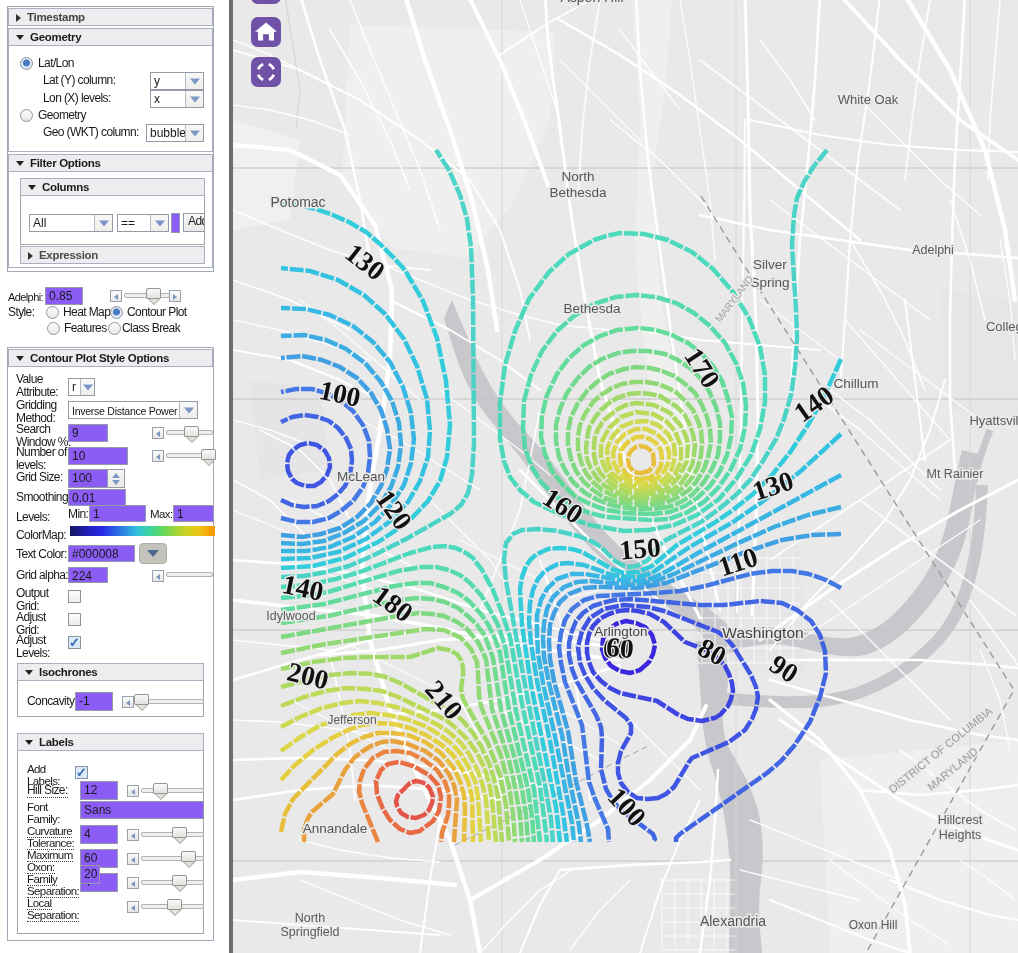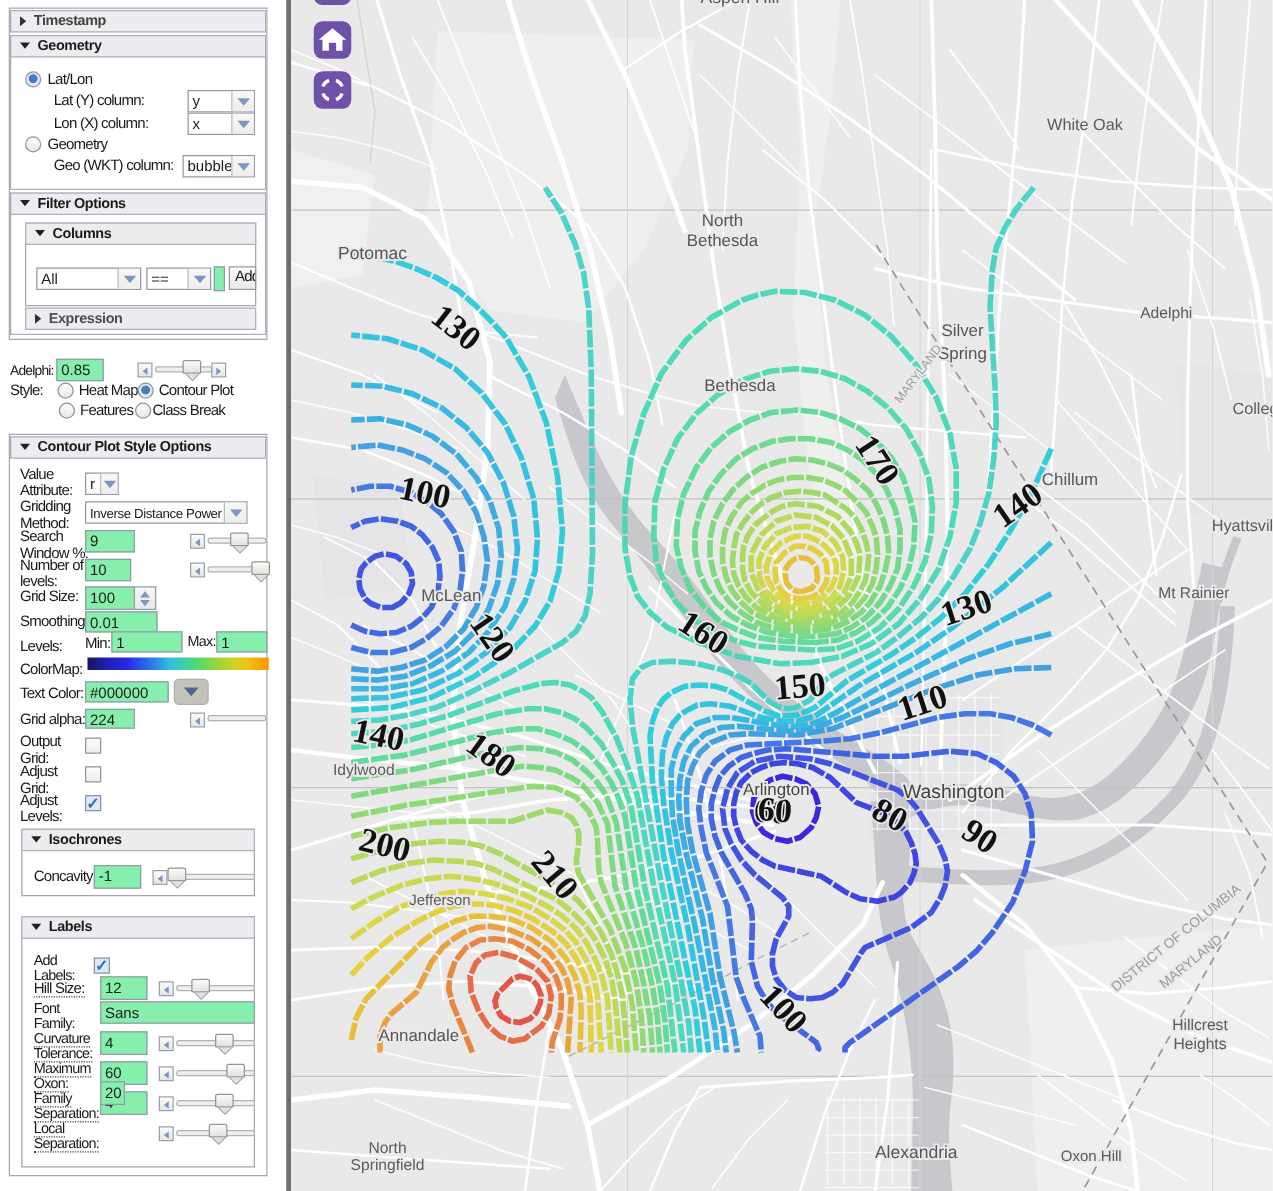--- a/index.html
+++ b/index.html
@@ -3,21 +3,21 @@
 *{box-sizing:border-box;margin:0;padding:0}
 body{width:1018px;height:953px;overflow:hidden;position:relative;font-family:"Liberation Sans",sans-serif;background:#fff}
 .panel{position:absolute;left:0;top:0;width:229px;height:953px;background:#fff;font-size:13px;color:#1a1a1a}
 .split{position:absolute;left:229px;top:0;width:4px;height:953px;background:#6e6e6e}
 .gbox{position:absolute;border:1px solid #a2a8b8}
 .hdr{position:absolute;height:18px;background:#ededef;border:1px solid #abb0c0;line-height:17px;font-weight:bold;padding-left:7px;font-size:11.5px;letter-spacing:-0.3px}
 .hdr .tri{display:inline-block;width:0;height:0;margin-right:6px;vertical-align:1px}
 .tri.open{border-left:4px solid transparent;border-right:4px solid transparent;border-top:5px solid #222}
 .tri.closed{border-top:4px solid transparent;border-bottom:4px solid transparent;border-left:5px solid #333;vertical-align:-1px}
 .lbl{position:absolute;white-space:nowrap;font-size:12px;letter-spacing:-0.6px;line-height:13px}
-.fld{position:absolute;background:#86efac;border:1px solid #949aa8;padding:1px 3px;font-size:12px;overflow:hidden;white-space:nowrap}
+.fld{position:absolute;background:#8b5cf6;border:1px solid #949aa8;padding:1px 3px;font-size:12px;overflow:hidden;white-space:nowrap}
 .combo{position:absolute;border:1px solid #949aa8;background:#fff;display:flex}
 .combo .tx{flex:1;padding:1px 3px;font-size:12px;overflow:hidden;white-space:nowrap}
 .combo .bt{width:18px;background:linear-gradient(#f8f8f6,#ededeb);border-left:1px solid #b6bac4;position:relative}
 .combo .bt:after{content:"";position:absolute;left:50%;top:50%;transform:translate(-50%,-40%);border-left:5px solid transparent;border-right:5px solid transparent;border-top:6px solid #7d96c5}
 .radio{position:absolute;width:13px;height:13px;border-radius:50%;border:1px solid #8d93a0;background:linear-gradient(#fdfdfd,#e8e8e8)}
 .radio.on{background:radial-gradient(circle at 50% 45%, #4a7ac0 0 3.2px, #dce8f6 3.8px)}
 .check{position:absolute;width:13px;height:13px;border:1px solid #8d93a0;background:linear-gradient(#fcfcfc,#ededed)}
 .check.on{background:#dbe9f8;color:#3a6cb4;font-weight:bold;font-size:13px;line-height:12px;text-align:center}
 .abtn{position:absolute;width:12px;height:12px;border:1px solid #9aa0ac;background:linear-gradient(#fbfbfa,#e6e6e4);font-size:0}
 .abtn:after{content:"";position:absolute;left:3px;top:2.5px;border-top:3.5px solid transparent;border-bottom:3.5px solid transparent;border-right:4.5px solid #7d96c5}
@@ -36,21 +36,21 @@
 <div class="hdr" style="left:8px;top:8px;width:205px;color:#434343"><span class="tri closed"></span>Timestamp</div>
 <div class="gbox" style="left:8px;top:28px;width:205px;height:124px;border-color:#abb0c0"></div>
 <div class="hdr" style="left:8px;top:28px;width:205px"><span class="tri open"></span>Geometry</div>
 <div class="radio on" style="left:20px;top:57px"></div>
     <div class="lbl" style="left:38px;top:57px">Lat/Lon</div>
 <div class="lbl" style="left:43px;top:74px">Lat (Y) column:</div>
 <div class="combo" style="left:150px;top:72px;width:54px;height:18px">
       <div class="tx">y</div>
       <div class="bt"></div>
     </div>
-<div class="lbl" style="left:43px;top:92px">Lon (X) column:</div>
+<div class="lbl" style="left:43px;top:92px">Lon (X) levels:</div>
 <div class="combo" style="left:150px;top:90px;width:54px;height:18px">
       <div class="tx">x</div>
       <div class="bt"></div>
     </div>
 <div class="radio" style="left:20px;top:109px"></div>
     <div class="lbl" style="left:38px;top:109px">Geometry</div>
 <div class="lbl" style="left:43px;top:126px">Geo (WKT) column:</div>
 <div class="combo" style="left:146px;top:124px;width:58px;height:18px">
       <div class="tx">bubble</div>
       <div class="bt"></div>
@@ -96,40 +96,40 @@
 <div class="combo" style="left:68px;top:401px;width:130px;height:18px">
       <div class="tx" style="font-size:10.6px;letter-spacing:-0.3px;padding-top:3px">Inverse Distance Power</div>
       <div class="bt"></div>
     </div>
 <div class="lbl" style="left:16px;top:423px">Search<br>Window %:</div>
 <div class="fld" style="left:68px;top:424px;width:40px;height:18px">9</div>
 <div class="abtn" style="left:152px;top:427px"></div>
 <div class="groove" style="left:166px;top:430px;width:47px"></div>
 <div class="thumb" style="left:184px;top:426px"></div>
 <div class="lbl" style="left:16px;top:446px">Number of<br>levels:</div>
-<div class="fld" style="left:68px;top:447px;width:37px;height:18px">10</div>
+<div class="fld" style="left:68px;top:447px;width:60px;height:18px">10</div>
 <div class="abtn" style="left:152px;top:450px"></div>
 <div class="groove" style="left:166px;top:453px;width:47px"></div>
 <div class="thumb" style="left:201px;top:449px"></div>
 <div class="lbl" style="left:16px;top:471px">Grid Size:</div>
 <div class="fld" style="left:68px;top:469px;width:40px;height:19px">100</div>
 <div class="spin" style="left:108px;top:469px;height:19px"></div>
 <div style="position:absolute;left:112px;top:473px;border-left:4px solid transparent;border-right:4px solid transparent;border-bottom:5px solid #7d96c5"></div>
 <div style="position:absolute;left:112px;top:480px;border-left:4px solid transparent;border-right:4px solid transparent;border-top:5px solid #7d96c5"></div>
 <div class="lbl" style="left:16px;top:491px">Smoothing:</div>
 <div class="fld" style="left:68px;top:489px;width:58px;height:17px">0.01</div>
 <div class="lbl" style="left:16px;top:511px">Levels:</div>
 <div class="lbl" style="left:68px;top:508px">Min:</div>
 <div class="fld" style="left:89px;top:505px;width:57px;height:17px">1</div>
 <div class="lbl" style="left:150px;top:508px;font-size:11.5px">Max:</div>
 <div class="fld" style="left:173px;top:505px;width:41px;height:17px">1</div>
 <div class="lbl" style="left:16px;top:529px">ColorMap:</div>
 <div style="position:absolute;left:70px;top:526px;width:145px;height:10px;background:linear-gradient(90deg,#16165e 0,#2020b8 12%,#2828e8 22%,#2a6ce6 33%,#32c0dc 46%,#3ed49c 55%,#66d85c 64%,#a0d438 73%,#ccd424 80%,#ecc414 89%,#f8a208 96%,#f89800 100%)"></div>
 <div class="lbl" style="left:16px;top:548px">Text Color:</div>
-<div class="fld" style="left:68px;top:545px;width:67px;height:17px">#000000</div>
+<div class="fld" style="left:68px;top:545px;width:67px;height:17px">#000008</div>
 <div style="position:absolute;left:139px;top:543px;width:28px;height:21px;background:#c3c3bb;border:1px solid #aeaea6;border-radius:4px"></div>
 <div style="position:absolute;left:147px;top:550px;border-left:6.5px solid transparent;border-right:6.5px solid transparent;border-top:7px solid #4a6890"></div>
 <div class="lbl" style="left:16px;top:569px">Grid alpha:</div>
 <div class="fld" style="left:68px;top:567px;width:40px;height:16px">224</div>
 <div class="abtn" style="left:152px;top:570px"></div>
 <div class="groove" style="left:166px;top:572px;width:47px"></div>
 <div class="lbl" style="left:16px;top:587px">Output<br>Grid:</div>
 <div class="check" style="left:68px;top:590px"></div>
 <div class="lbl" style="left:16px;top:611px">Adjust<br>Grid:</div>
 <div class="check" style="left:68px;top:613px"></div>

